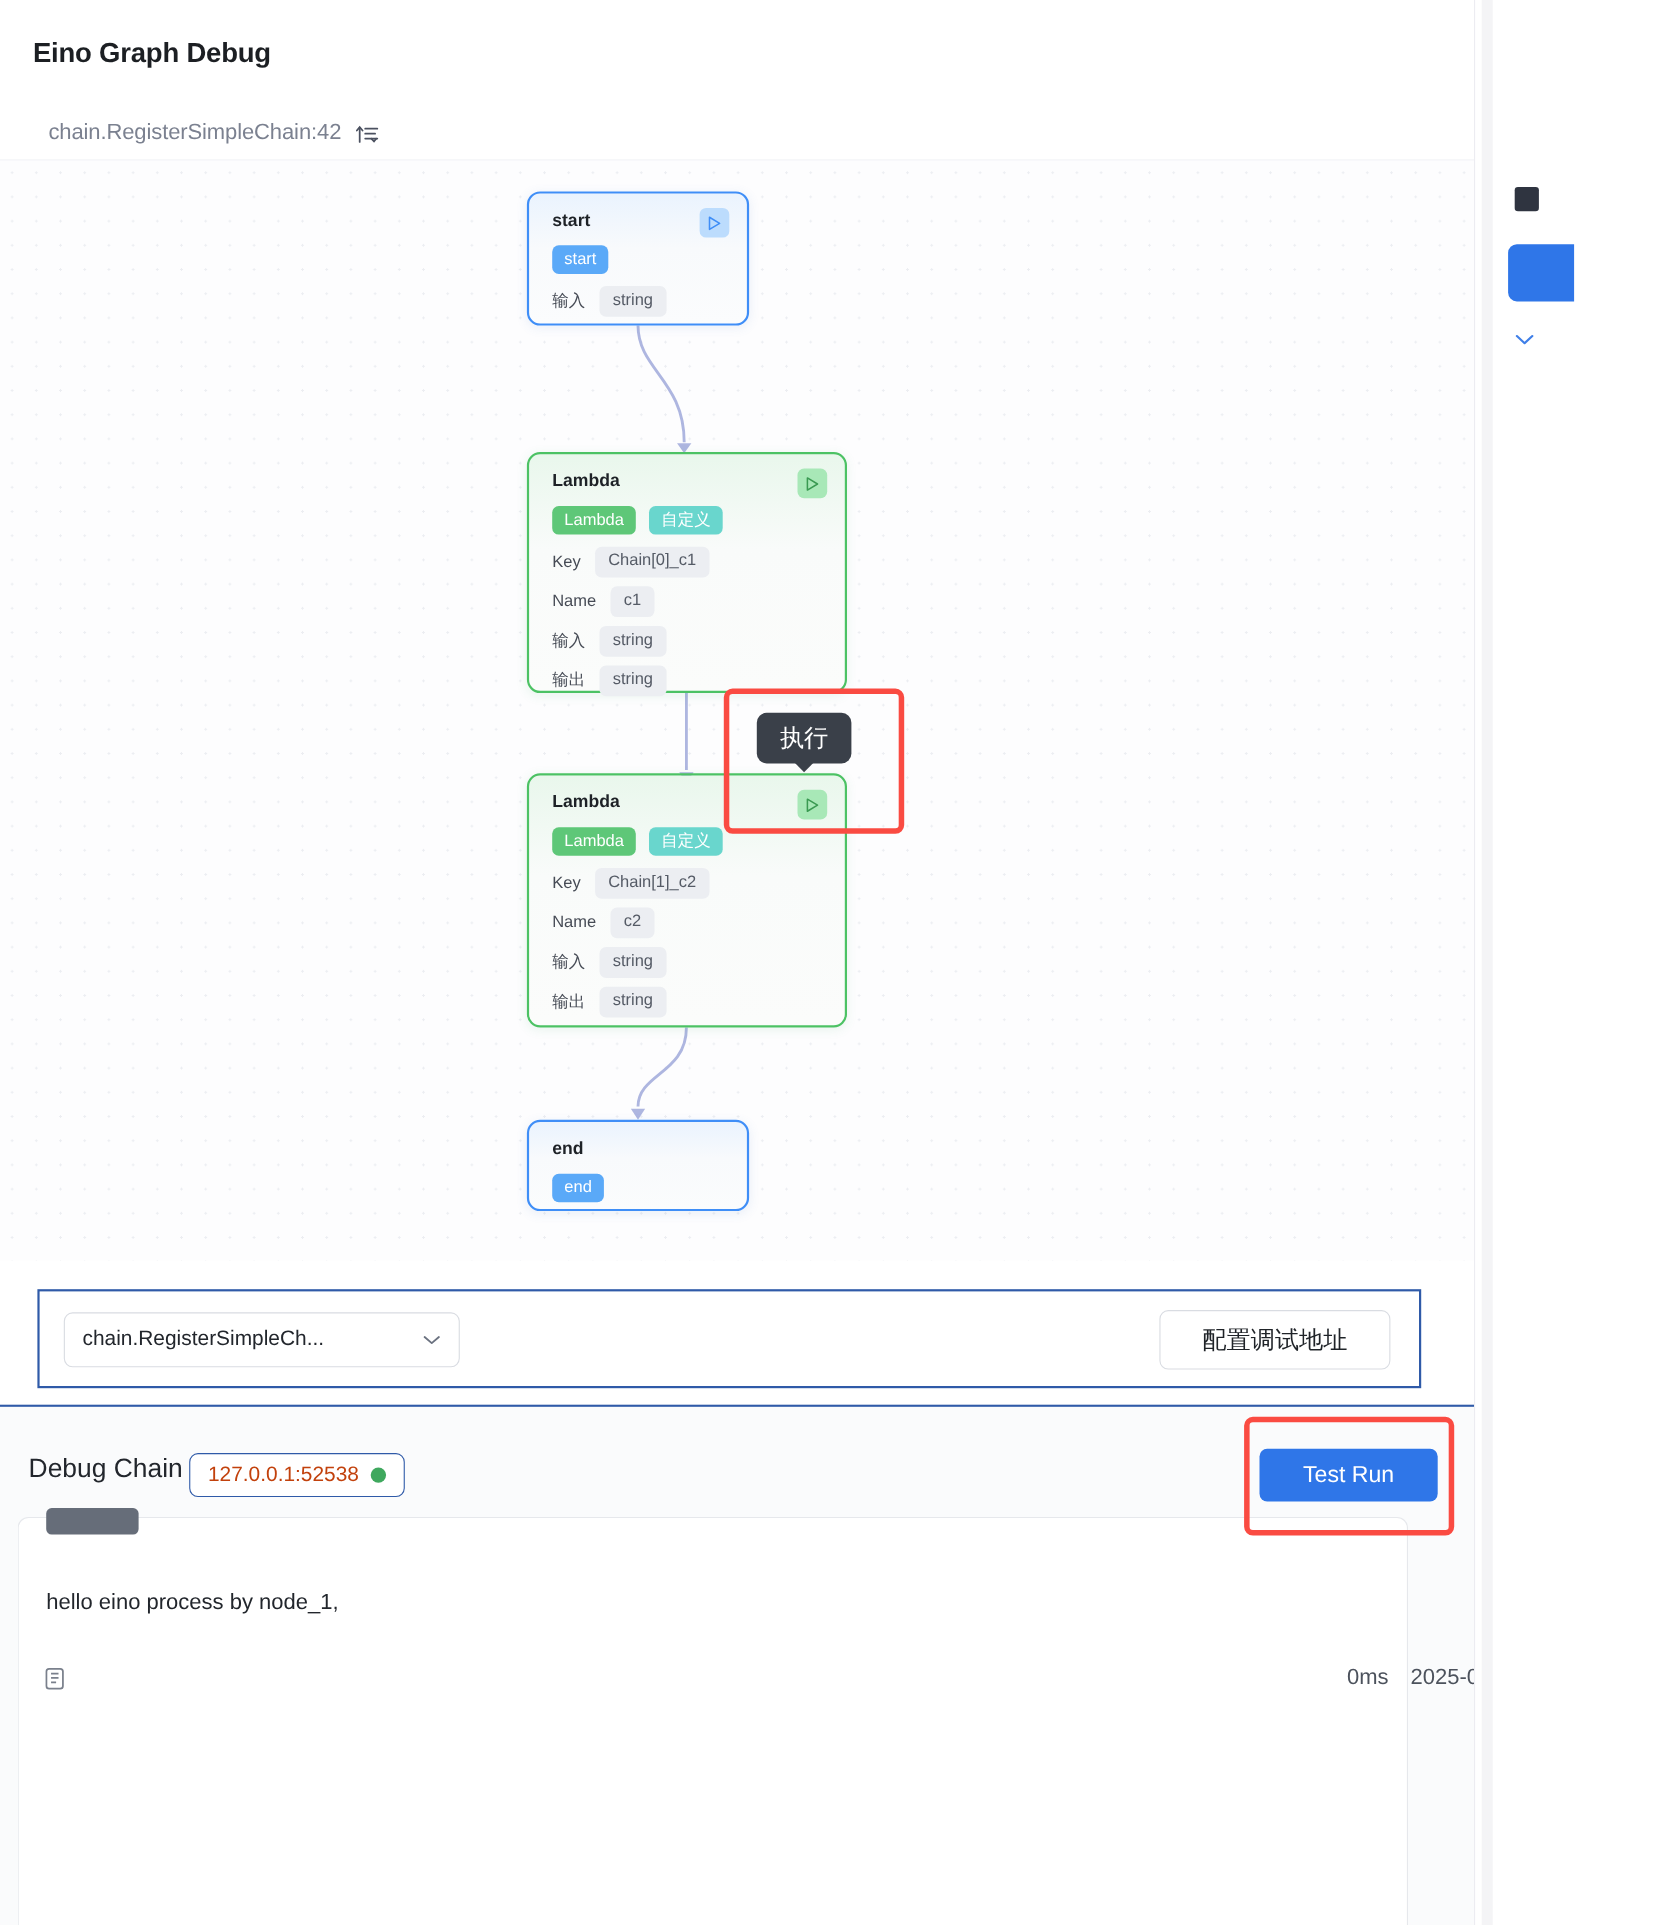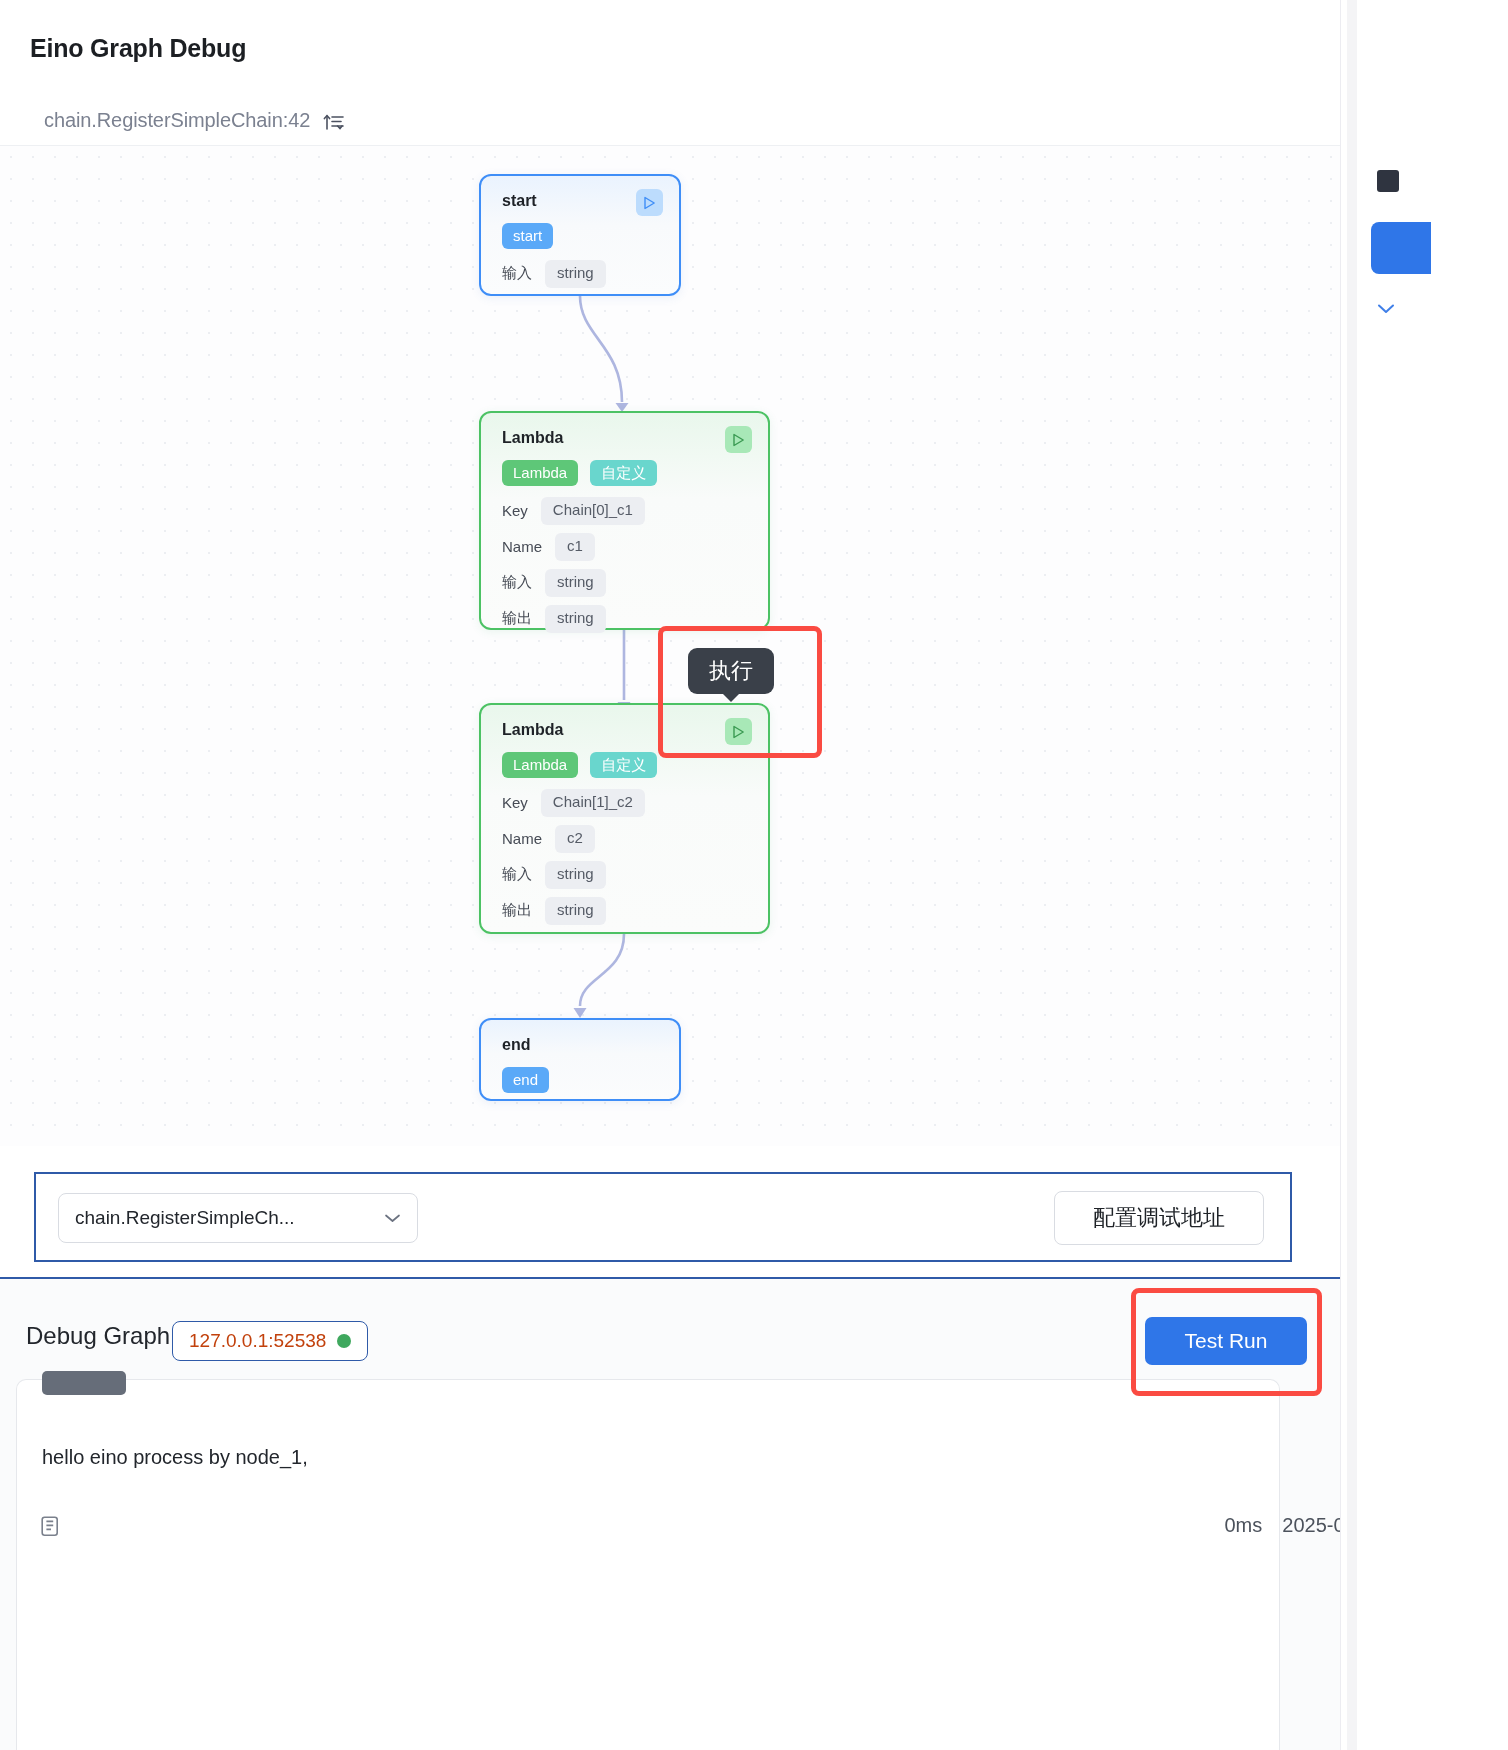--- a/index.html
+++ b/index.html
@@ -340,21 +340,21 @@
           <path d="M2 2.5 L8.5 8 L15 2.5"></path>
         </svg>
       </span>
     </div>
     <div class="cfg-btn">配置调试地址</div>
   </div>
 
   <div class="debug-sep"></div>
   <div class="debug-panel"></div>
 
-  <div class="debug-label">Debug Graph</div>
+  <div class="debug-label">Debug Chain</div>
 
   <div class="addr-badge">
     <span class="addr-text">127.0.0.1:52538</span>
     <span class="addr-dot"></span>
   </div>
 
 
   <button class="test-run-btn">Test Run</button>
   <div class="annot" style="left:1131px;top:1288px;width:191px;height:108px;"></div>
 

